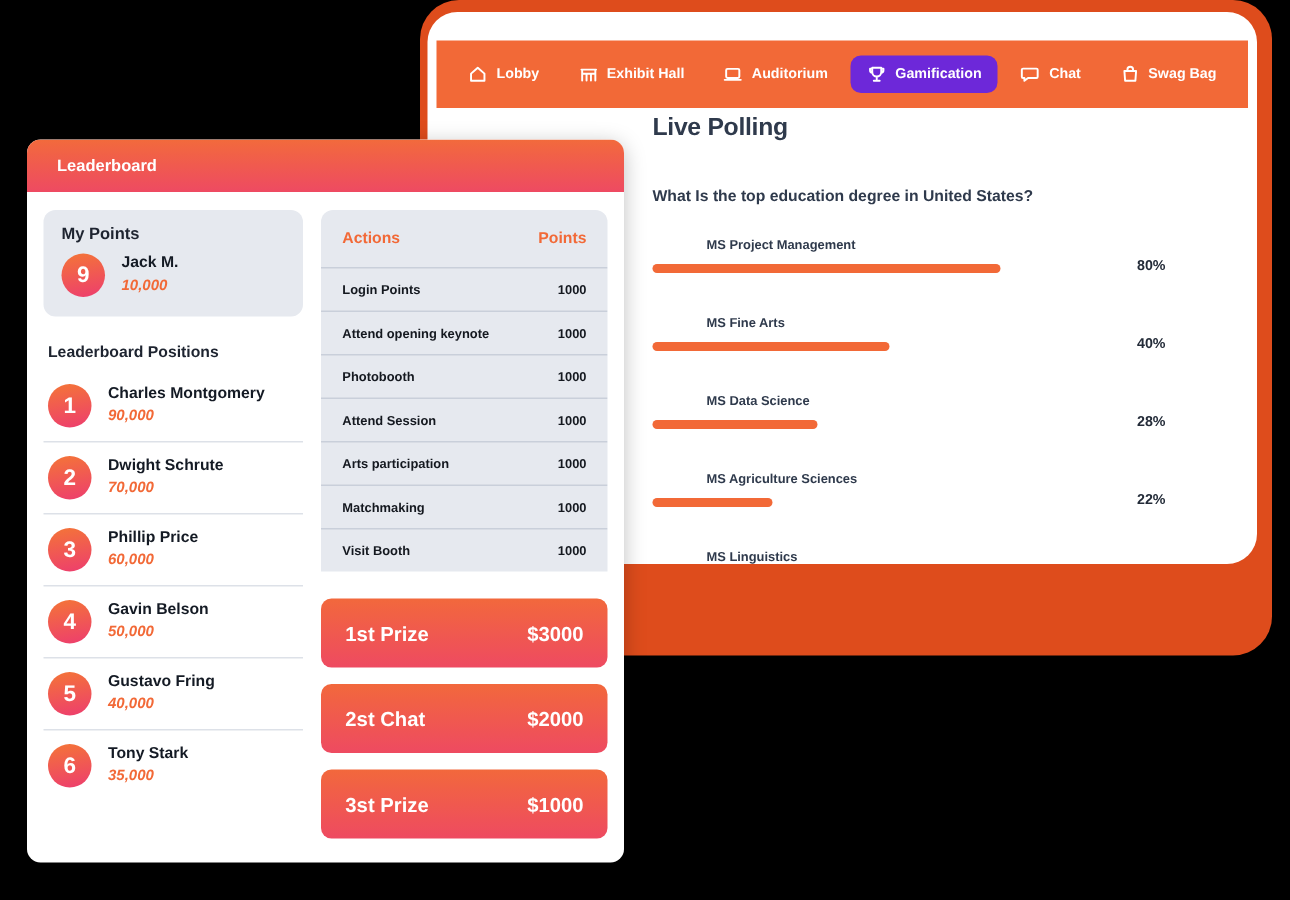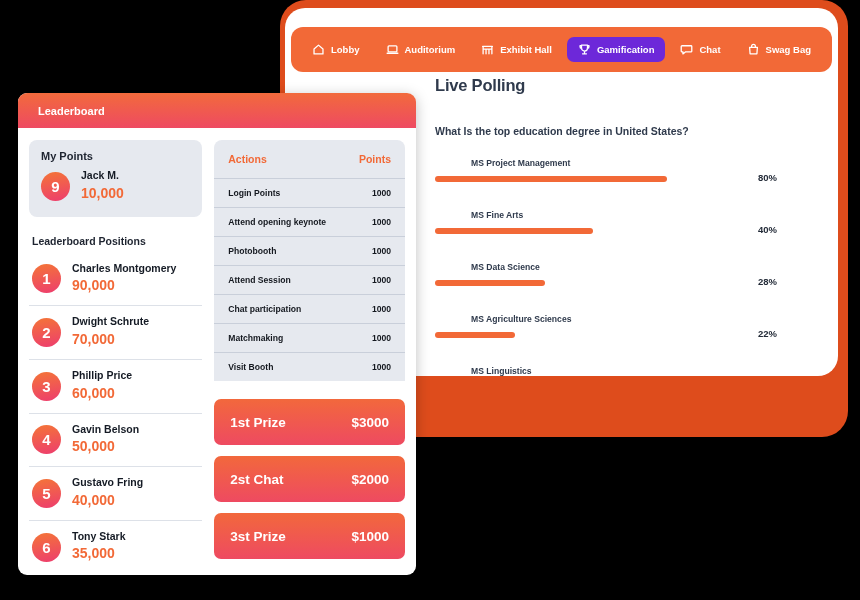--- a/index.html
+++ b/index.html
@@ -46,21 +46,21 @@
   }
 
   
   #nav-bar {
     position: absolute;
     left: 6px;
     top: 19px;
     width: 541px;
     height: 45px;
     background: #F26937;
-    border-radius: 12px;
+    border-radius: 0;
     display: flex;
     align-items: center;
     justify-content: center;
     gap: 4px;
   }
   .nav-item {
     display: flex;
     align-items: center;
     gap: 6px;
     padding: 6px 11px;
@@ -182,24 +182,25 @@
     justify-content: center;
     flex: none;
   }
   .person-name {
     font-size: 10.5px;
     font-weight: bold;
     color: #141A24;
     line-height: 1.3;
   }
   .person-points {
-    font-size: 14px;
+    font-size: 10px;
     font-weight: bold;
     color: #F26937;
     line-height: 1.5;
+    font-style: italic;
   }
 
   #lb-positions-title {
     margin: 18px 0 6px 3px;
     font-size: 10.5px;
     font-weight: bold;
     color: #1E2430;
   }
   .lb-row {
     display: flex;
@@ -275,33 +276,33 @@
         <span>
           <svg width="13" height="13" viewBox="0 0 16 16">
             <path d="M2.5 7.5 L8 2.6 L13.5 7.5 L13.5 13.4 L2.5 13.4 Z" stroke="#fff" stroke-width="1.6" fill="none" stroke-linejoin="round" stroke-linecap="round"></path>
           </svg>
         </span>
         <span>Lobby</span>
       </div>
       <div class="nav-item">
         <span>
           <svg width="13" height="13" viewBox="0 0 16 16">
+            <path d="M2 4.2 H14 M2.6 4.2 L2.6 13.2 M13.4 4.2 L13.4 13.2 M2.6 7.6 H13.4 M6.2 7.6 L6.2 13.2 M9.8 7.6 L9.8 13.2" stroke="#fff" stroke-width="1.6" fill="none" stroke-linejoin="round" stroke-linecap="round"></path>
+          </svg>
+        </span>
+        <span>Exhibit Hall</span>
+      </div>
+      <div class="nav-item">
+        <span>
+          <svg width="13" height="13" viewBox="0 0 16 16">
             <rect x="2.6" y="3.6" width="10.8" height="7.4" rx="1.1" stroke="#fff" stroke-width="1.6" fill="none" stroke-linejoin="round" stroke-linecap="round"></rect>
             <path d="M1.4 12.6 H14.6" stroke="#fff" stroke-width="1.6" fill="none" stroke-linejoin="round" stroke-linecap="round"></path>
           </svg>
         </span>
         <span>Auditorium</span>
-      </div>
-      <div class="nav-item">
-        <span>
-          <svg width="13" height="13" viewBox="0 0 16 16">
-            <path d="M2 4.2 H14 M2.6 4.2 L2.6 13.2 M13.4 4.2 L13.4 13.2 M2.6 7.6 H13.4 M6.2 7.6 L6.2 13.2 M9.8 7.6 L9.8 13.2" stroke="#fff" stroke-width="1.6" fill="none" stroke-linejoin="round" stroke-linecap="round"></path>
-          </svg>
-        </span>
-        <span>Exhibit Hall</span>
       </div>
       <div class="nav-item active">
         <span>
           <svg width="13" height="13" viewBox="0 0 16 16">
             <path d="M4.3 2.7 H11.7 V6.2 a3.7 3.7 0 0 1 -7.4 0 Z M4.3 3.4 H2.5 v1.3 a2 2 0 0 0 1.9 2 M11.7 3.4 H13.5 v1.3 a2 2 0 0 1 -1.9 2 M8 9.9 V12 M5.6 13.3 H10.4" stroke="#fff" stroke-width="1.6" fill="none" stroke-linejoin="round" stroke-linecap="round"></path>
           </svg>
         </span>
         <span>Gamification</span>
       </div>
       <div class="nav-item">
@@ -450,21 +451,21 @@
             </div>
             <div class="action-row">
               <span class="action-name">Photobooth</span>
               <span class="action-pts">1000</span>
             </div>
             <div class="action-row">
               <span class="action-name">Attend Session</span>
               <span class="action-pts">1000</span>
             </div>
             <div class="action-row">
-              <span class="action-name">Chat participation</span>
+              <span class="action-name">Arts participation</span>
               <span class="action-pts">1000</span>
             </div>
             <div class="action-row">
               <span class="action-name">Matchmaking</span>
               <span class="action-pts">1000</span>
             </div>
             <div class="action-row">
               <span class="action-name">Visit Booth</span>
               <span class="action-pts">1000</span>
             </div>

